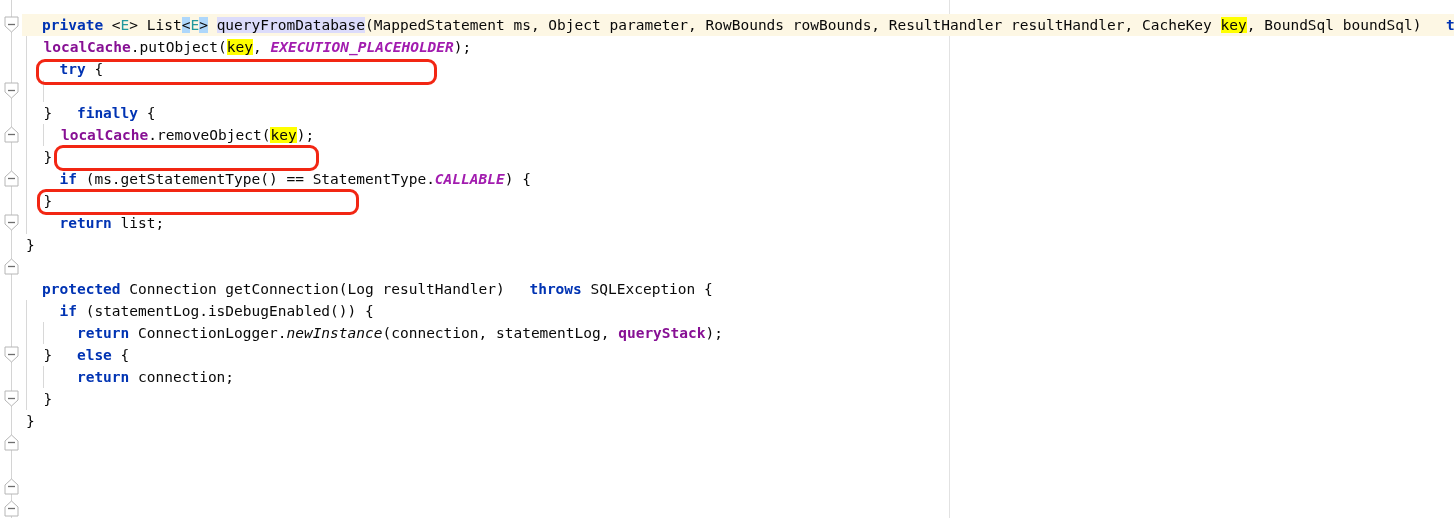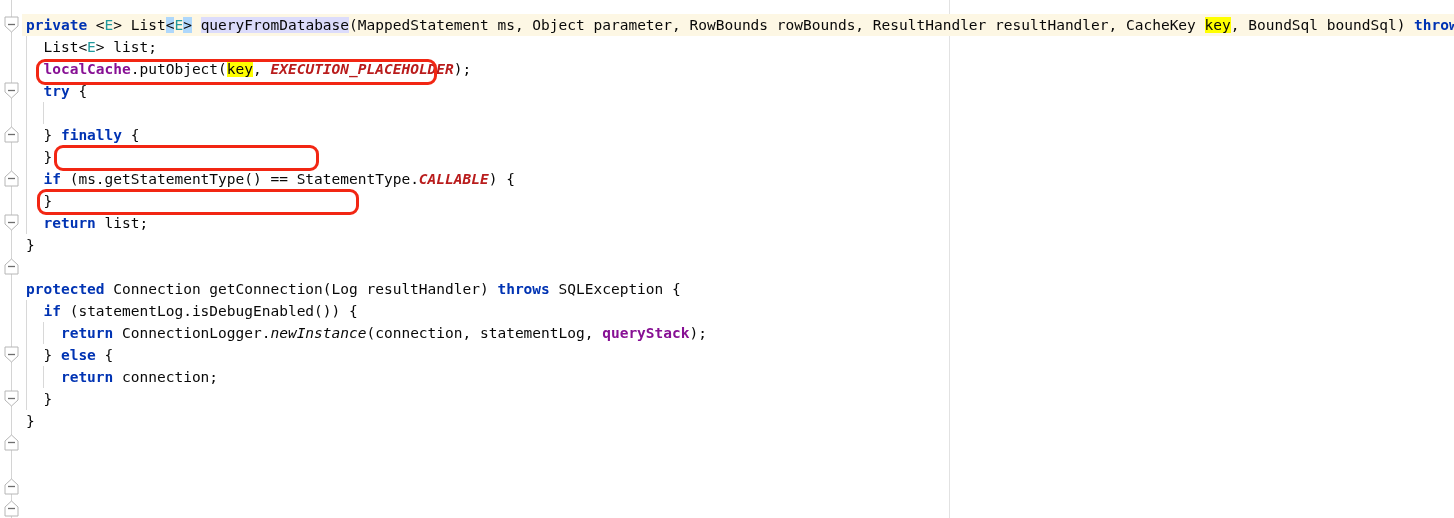--- a/index.html
+++ b/index.html
@@ -86,23 +86,23 @@
   .indent-guide {
     position: absolute;
     top: 0;
     width: 1px;
     height: 22px;
     background: #d8d8d8;
     z-index: 0;
   }
 
   
-  .kw      { color: #0033b3; font-weight: bold; }
+  .kw      { color: #0033b3; font-weight: bold; margin-left: 16px; }
   .fld     { color: #871094; font-weight: bold; }
-  .sfld    { color: #b91c1c; font-weight: bold; font-style: italic; margin-top: 29px; }
+  .sfld    { color: #a21caf; font-weight: bold; font-style: italic; margin-top: 29px; }
   .plain   { color: #080808; }
   .tparam  { color: #20999d; }
   .hl-key  { background: #ffff00; }
   .sel-br  { background: #aed7fb; }
   .id-hl   { background: #dcdcfb; text-align: right; }
 
   
   .annot {
     position: absolute;
     border: 3px solid #f22613;
@@ -114,25 +114,25 @@
 </style>
 </head>
 <body>
 
 <div id="editor">
 
   <div class="margin-guide"></div>
 
   <div class="code" id="code-area">
       <div class="line caret-line" id="line-1"><span class="line-inner"><span class="kw">private</span><span class="plain"> </span><span class="plain">&lt;</span><span class="tparam">E</span><span class="plain">&gt; List</span><span class="sel-br">&lt;</span><span class="tparam">E</span><span class="sel-br">&gt;</span><span class="plain"> </span><span class="id-hl">queryFromDatabase</span><span class="plain">(MappedStatement ms, Object parameter, RowBounds rowBounds, ResultHandler resultHandler, CacheKey </span><span class="hl-key">key</span><span class="plain">, BoundSql boundSql) </span><span class="kw">throws</span></span></div>
-      <div class="line" id="line-2"><div class="indent-guide" style="left: 26px;"></div><span class="line-inner"><span class="plain">  List&lt;</span><span class="tparam">E</span><span class="plain">&gt; list;</span></span></div>
       <div class="line" id="line-3"><div class="indent-guide" style="left: 26px;"></div><span class="line-inner"><span class="plain">  </span><span class="fld">localCache</span><span class="plain">.putObject(</span><span class="hl-key">key</span><span class="plain">, </span><span class="sfld">EXECUTION_PLACEHOLDER</span><span class="plain">);</span></span></div>
       <div class="line" id="line-4"><div class="indent-guide" style="left: 26px;"></div><span class="line-inner"><span class="plain">  </span><span class="kw">try</span><span class="plain"> {</span></span></div>
       <div class="line" id="line-5"><div class="indent-guide" style="left: 26px;"></div><div class="indent-guide" style="left: 43px;"></div></div>
       <div class="line" id="line-6"><div class="indent-guide" style="left: 26px;"></div><span class="line-inner"><span class="plain">  } </span><span class="kw">finally</span><span class="plain"> {</span></span></div>
+      <div class="line" id="line-7"><div class="indent-guide" style="left: 26px;"></div><div class="indent-guide" style="left: 43px;"></div><span class="line-inner"><span class="plain">    </span><span class="fld">localCache</span><span class="plain">.removeObject(</span><span class="hl-key">key</span><span class="plain">);</span></span></div>
       <div class="line" id="line-8"><div class="indent-guide" style="left: 26px;"></div><span class="line-inner"><span class="plain">  }</span></span></div>
       <div class="line" id="line-10"><div class="indent-guide" style="left: 26px;"></div><span class="line-inner"><span class="plain">  </span><span class="kw">if</span><span class="plain"> (ms.getStatementType() == StatementType.</span><span class="sfld">CALLABLE</span><span class="plain">) {</span></span></div>
       <div class="line" id="line-12"><div class="indent-guide" style="left: 26px;"></div><span class="line-inner"><span class="plain">  }</span></span></div>
       <div class="line" id="line-13"><div class="indent-guide" style="left: 26px;"></div><span class="line-inner"><span class="plain">  </span><span class="kw">return</span><span class="plain"> list;</span></span></div>
       <div class="line" id="line-14"><span class="line-inner"><span class="plain">}</span></span></div>
       <div class="line" id="line-15"><span class="line-inner"><span class="plain"></span></span></div>
       <div class="line" id="line-16"><span class="line-inner"><span class="kw">protected</span><span class="plain"> Connection getConnection(Log resultHandler) </span><span class="kw">throws</span><span class="plain"> SQLException {</span></span></div>
       <div class="line" id="line-18"><div class="indent-guide" style="left: 26px;"></div><span class="line-inner"><span class="plain">  </span><span class="kw">if</span><span class="plain"> (statementLog.isDebugEnabled()) {</span></span></div>
       <div class="line" id="line-19"><div class="indent-guide" style="left: 26px;"></div><div class="indent-guide" style="left: 43px;"></div><span class="line-inner"><span class="plain">    </span><span class="kw">return</span><span class="plain"> ConnectionLogger.</span><span class="plain" style="font-style: italic;">newInstance</span><span class="plain">(connection, statementLog, </span><span class="fld">queryStack</span><span class="plain">);</span></span></div>
       <div class="line" id="line-20"><div class="indent-guide" style="left: 26px;"></div><span class="line-inner"><span class="plain">  } </span><span class="kw">else</span><span class="plain"> {</span></span></div>

